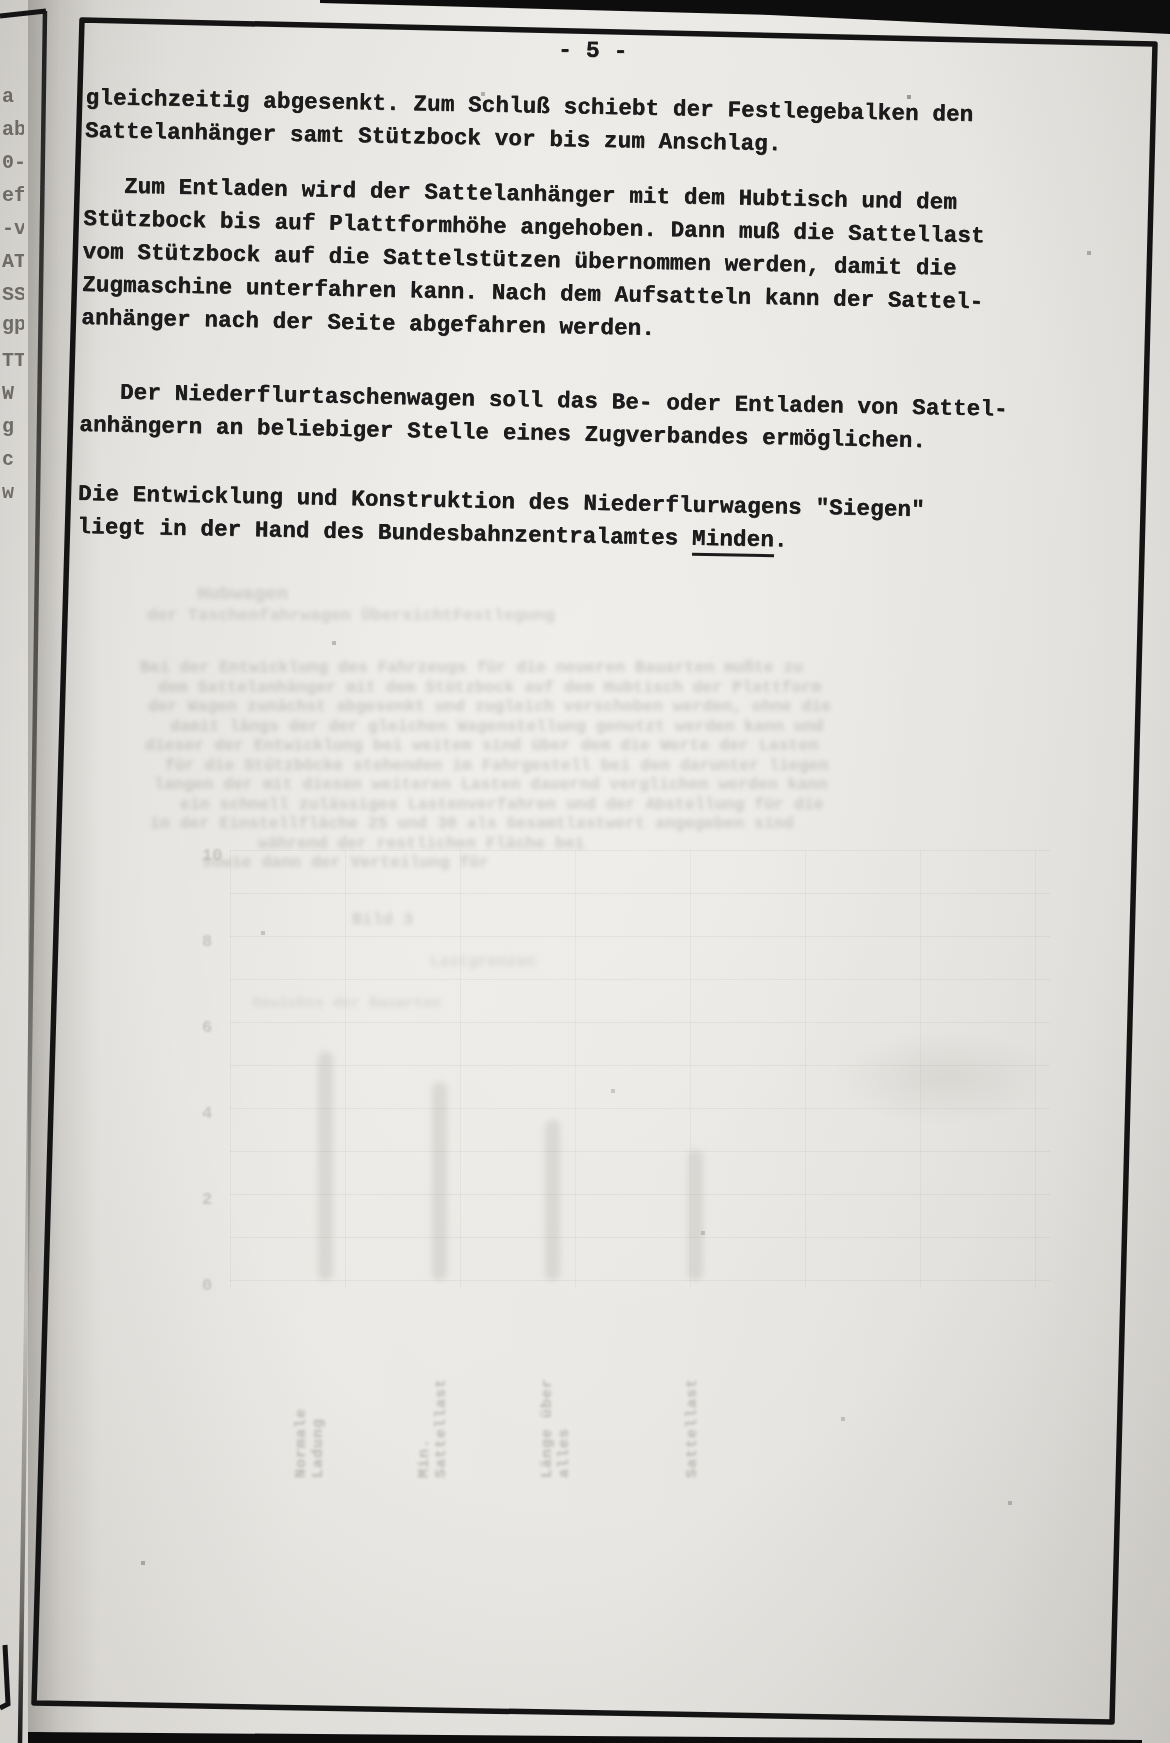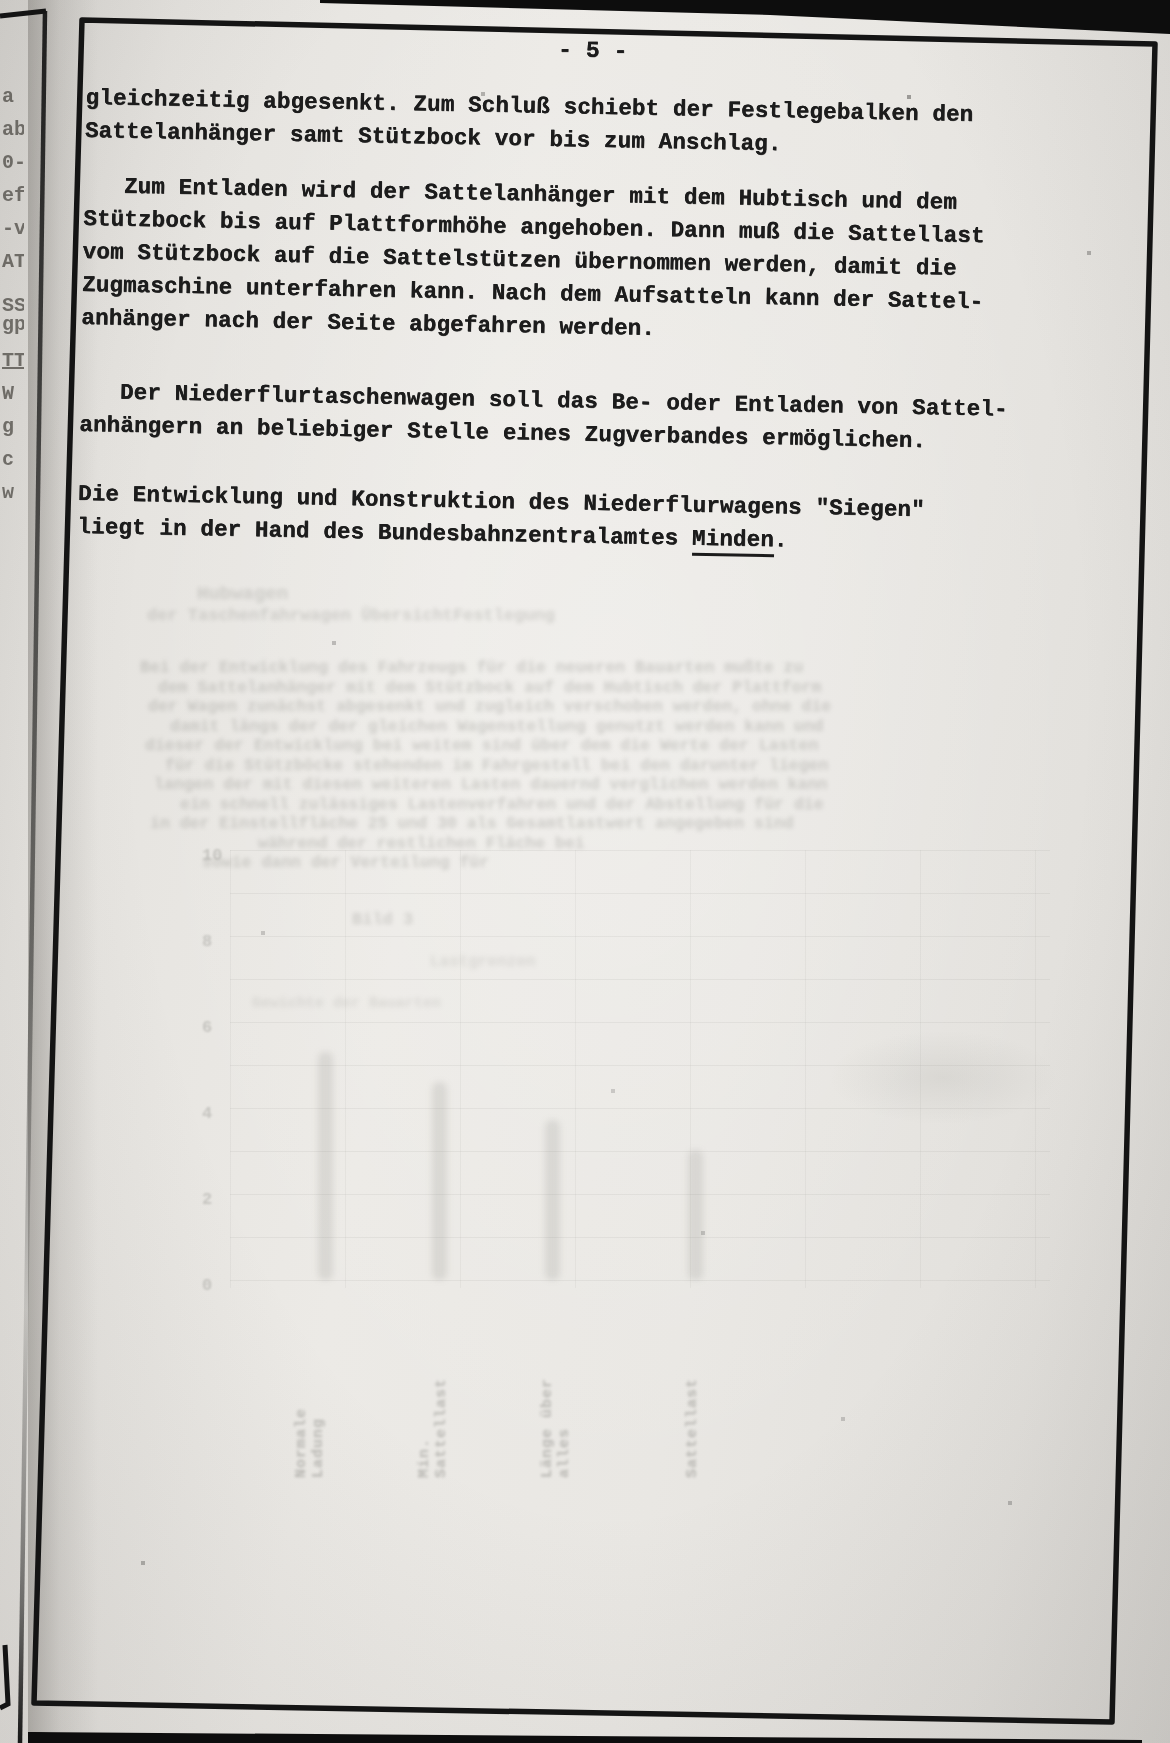--- a/index.html
+++ b/index.html
@@ -101,23 +101,23 @@
   <div class="vlabel" style="left:416px;top:1374px;height:104px;">Min. Sattellast</div>
   <div class="vlabel" style="left:539px;top:1374px;height:104px;">Länge über alles</div>
   <div class="vlabel" style="left:684px;top:1378px;height:100px;">Sattellast</div>
 
   <div class="gfrag" style="top:85px;">a</div>
   <div class="gfrag" style="top:118px;">ab</div>
   <div class="gfrag" style="top:151px;">0-</div>
   <div class="gfrag" style="top:184px;">ef</div>
   <div class="gfrag" style="top:217px;">-v</div>
   <div class="gfrag" style="top:250px;">AT</div>
-  <div class="gfrag" style="top:294px;">SS</div>
+  <div class="gfrag" style="top:283px;">SS</div>
   <div class="gfrag" style="top:313px;">gp</div>
-  <div class="gfrag" style="top:349px;text-decoration:underline;">TT</div>
+  <div class="gfrag" style="top:349px;">TT</div>
   <div class="gfrag" style="top:382px;">W</div>
   <div class="gfrag" style="top:415px;">g</div>
   <div class="gfrag" style="top:448px;">c</div>
   <div class="gfrag" style="top:481px;">w</div>
 
   <svg class="frame-svg" width="1170" height="1743" viewBox="0 0 1170 1743">
     <defs>
       <linearGradient id="fadeline" x1="0" y1="0" x2="0" y2="1">
         <stop offset="0" stop-color="#161616" stop-opacity="0.95"></stop>
         <stop offset="0.55" stop-color="#2a2a28" stop-opacity="0.55"></stop>

